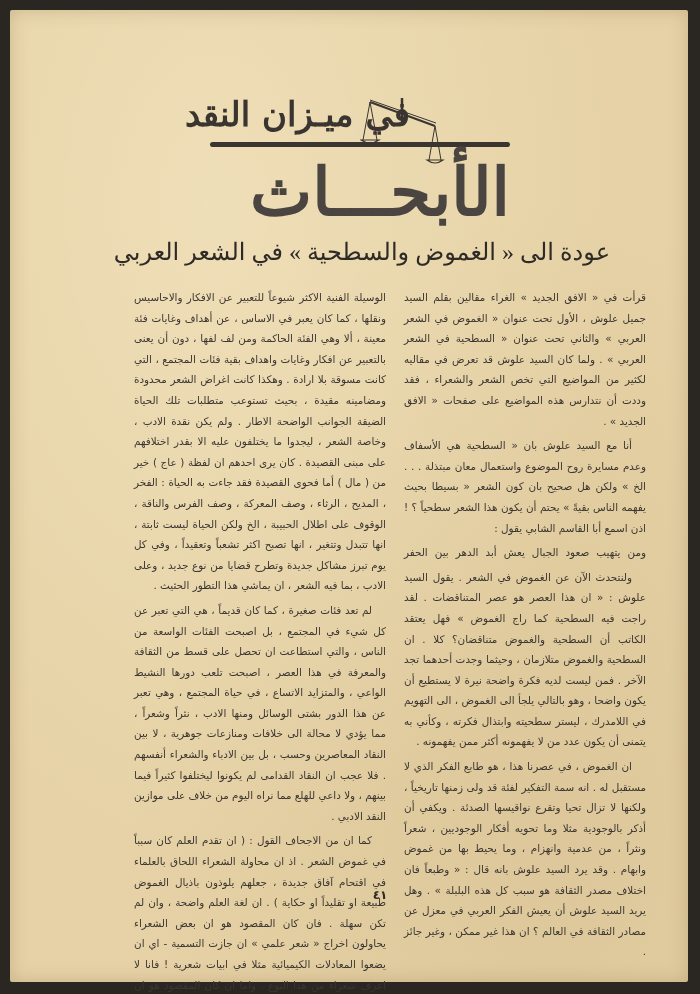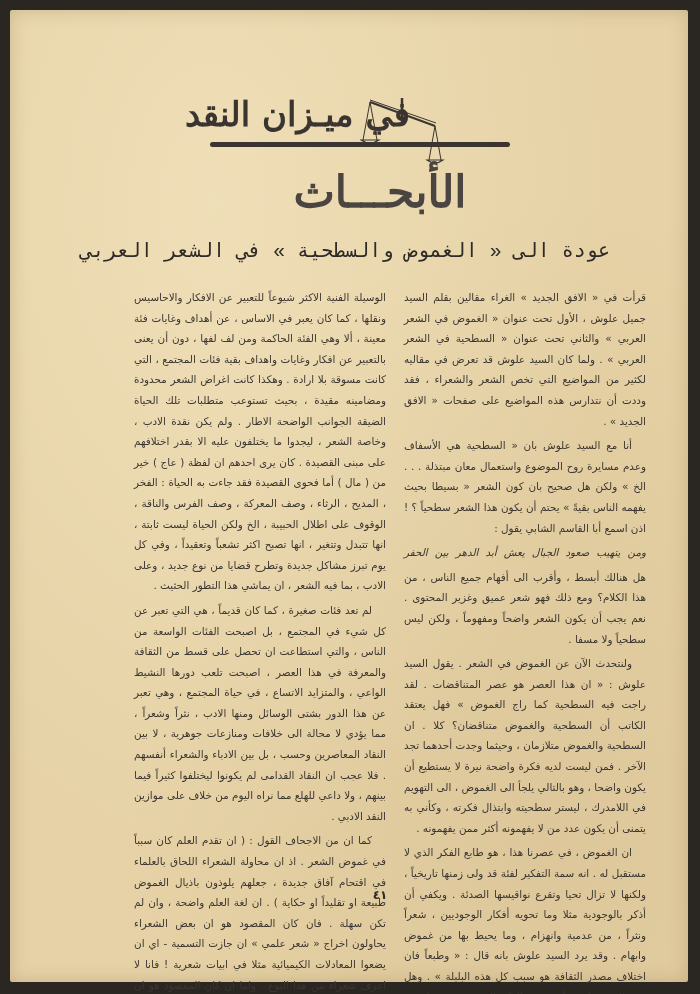--- a/index.html
+++ b/index.html
@@ -48,54 +48,53 @@
       background: #3a3530;
       border-radius: 3px;
     }
     .main-title {
       position: absolute;
       left: 60px; top: 62px;
       width: 340px;
       text-align: center;
       font-family: "DejaVu Serif", serif;
       font-weight: bold;
-      font-size: 44px;
+      font-size: 66px;
       line-height: 80px;
       color: #4a4540;
       direction: rtl;
       letter-spacing: 6px;
     }
     .subtitle {
       position: absolute;
       left: 130px; top: 238px;
       width: 480px;
       text-align: right;
-      font-family: Liberation Mono, monospace;
-      font-size: 20px;
+      font-family: Liberation Serif, serif;
+      font-size: 24px;
       color: #2e2a26;
       direction: rtl;
       white-space: nowrap;
     }
     .column {
       position: absolute;
       top: 283px;
       direction: rtl;
       text-align: justify;
       font-family: "DejaVu Sans", sans-serif;
       font-size: 10.4px;
       line-height: 20.6px;
       color: #3b3631;
     }
     .column p { margin: 4px; text-indent: 14px; }
     .column p.noindent { text-indent: 0; }
     .column p.verse {
       text-indent: 0;
       text-align: justify;
       text-align-last: justify;
-      font-style: italic;
     }
     .col-right { left: 400px; width: 250px; }
     .col-left { left: 130px; width: 260px; }
     .page-number {
       position: absolute;
       left: 360px; top: 888px;
       width: 40px;
       text-align: center;
       font-family: "DejaVu Sans", sans-serif;
       font-weight: bold;
@@ -124,21 +123,20 @@
     <div class="kashida"></div>
     <div class="main-title">الأبحـــاث</div>
   </div>
 
   <div class="subtitle" style="left:120px; top:228px;">عودة الى « الغموض والسطحية » في الشعر العربي</div>
 
   <div class="column col-right" style="left:390px; top:273px;">
     <p class="noindent">قرأت في « الافق الجديد » الغراء مقالين بقلم السيد جميل علوش ، الأول تحت عنوان « الغموض في الشعر العربي » والثاني تحت عنوان « السطحية في الشعر العربي » . ولما كان السيد علوش قد تعرض في مقاليه لكثير من المواضيع التي تخص الشعر والشعراء ، فقد وددت أن نتدارس هذه المواضيع على صفحات « الافق الجديد » .</p>
     <p>أنا مع السيد علوش بان « السطحية هي الأسفاف وعدم مسايرة روح الموضوع واستعمال معان مبتذلة . . . الخ » ولكن هل صحيح بان كون الشعر « بسيطا بحيث يفهمه الناس بقيةً » يحتم أن يكون هذا الشعر سطحياً ؟ ! اذن اسمع أبا القاسم الشابي يقول :</p>
     <p class="verse">ومن يتهيب صعود الجبال     يعش أبد الدهر بين الحفر</p>
-    <p class="noindent">هل هنالك أبسط ، وأقرب الى أفهام جميع الناس ، من هذا الكلام؟ ومع ذلك فهو شعر عميق وغزير المحتوى . نعم يجب أن يكون الشعر واضحاً ومفهوماً ، ولكن ليس سطحياً ولا مسفا .</p>
     <p>ولنتحدث الآن عن الغموض في الشعر . يقول السيد علوش : « ان هذا العصر هو عصر المتناقضات . لقد راجت فيه السطحية كما راج الغموض » فهل يعتقد الكاتب أن السطحية والغموض متناقضان؟ كلا . ان السطحية والغموض متلازمان ، وحيثما وجدت أحدهما تجد الآخر . فمن ليست لديه فكرة واضحة نيرة لا يستطيع أن يكون واضحا ، وهو بالتالي يلجأ الى الغموض ، الى التهويم في اللامدرك ، ليستر سطحيته وابتذال فكرته ، وكأني به يتمنى أن يكون عدد من لا يفهمونه أكثر ممن يفهمونه .</p>
     <p>ان الغموض ، في عصرنا هذا ، هو طابع الفكر الذي لا مستقبل له . انه سمة التفكير لفئة قد ولى زمنها تاريخياً ، ولكنها لا تزال تحيا وتقرع نواقيسها الصدئة . ويكفي أن أذكر بالوجودية مثلا وما تحويه أفكار الوجوديين ، شعراً ونثراً ، من عدمية وانهزام ، وما يحيط بها من غموض وابهام . وقد يرد السيد علوش بانه قال : « وطبعاً فان اختلاف مصدر الثقافة هو سبب كل هذه البلبلة » . وهل يريد السيد علوش أن يعيش الفكر العربي في معزل عن مصادر الثقافة في العالم ؟ ان هذا غير ممكن ، وغير جائز .</p>
 
   </div>
 
   <div class="column col-left" style="left:120px; top:273px;">
     <p class="noindent">الوسيلة الفنية الاكثر شيوعاً للتعبير عن الافكار والاحاسيس ونقلها ، كما كان يعبر في الاساس ، عن أهداف وغايات فئة معينة ، ألا وهي الفئة الحاكمة ومن لف لفها ، دون أن يعنى بالتعبير عن افكار وغايات واهداف بقية فئات المجتمع ، التي كانت مسوقة بلا ارادة . وهكذا كانت اغراض الشعر محدودة ومضامينه مقيدة ، بحيث تستوعب متطلبات تلك الحياة الضيقة الجوانب الواضحة الاطار . ولم يكن نقدة الادب ، وخاصة الشعر ، ليجدوا ما يختلفون عليه الا بقدر اختلافهم على مبنى القصيدة . كان يرى احدهم ان لفظة ( عاج ) خير من ( مال ) أما فحوى القصيدة فقد جاءت به الحياة : الفخر ، المديح ، الرثاء ، وصف المعركة ، وصف الفرس والناقة ، الوقوف على اطلال الحبيبة ، الخ ولكن الحياة ليست ثابتة ، انها تتبدل وتتغير ، انها تصبح اكثر تشعباً وتعقيداً ، وفي كل يوم تبرز مشاكل جديدة وتطرح قضايا من نوع جديد ، وعلى الادب ، بما فيه الشعر ، ان يماشي هذا التطور الحثيث .</p>
     <p>لم تعد فئات صغيرة ، كما كان قديماً ، هي التي تعبر عن كل شيء في المجتمع ، بل اصبحت الفئات الواسعة من الناس ، والتي استطاعت ان تحصل على قسط من الثقافة والمعرفة في هذا العصر ، اصبحت تلعب دورها النشيط الواعي ، والمتزايد الاتساع ، في حياة المجتمع ، وهي تعبر عن هذا الدور بشتى الوسائل ومنها الادب ، نثراً وشعراً ، مما يؤدي لا محالة الى خلافات ومنازعات جوهرية ، لا بين النقاد المعاصرين وحسب ، بل بين الادباء والشعراء أنفسهم . فلا عجب ان النقاد القدامى لم يكونوا ليختلفوا كثيراً فيما بينهم ، ولا داعي للهلع مما نراه اليوم من خلاف على موازين النقد الادبي .</p>
     <p>كما ان من الاجحاف القول : ( ان تقدم العلم كان سبباً في غموض الشعر . اذ ان محاولة الشعراء اللحاق بالعلماء في اقتحام آفاق جديدة ، جعلهم يلوذون باذيال الغموض طبيعة او تقليداً او حكاية ) . ان لغة العلم واضحة ، وان لم تكن سهلة . فان كان المقصود هو ان بعض الشعراء يحاولون اخراج « شعر علمي » ان جازت التسمية - اي ان يضعوا المعادلات الكيميائية مثلا في ابيات شعرية ! فانا لا اعرف شعراء من هذا النوع . واما ان كان المقصود هو ان يتجه الشعر وجهة واقعية ، ويأتي معبراً عن احداث المجتمع ، نابضاً بالحياة ، فهذا ما يجب ان يحدث ، وليس من شأنه ان يجعل الشعر غامضاً .</p>
 

